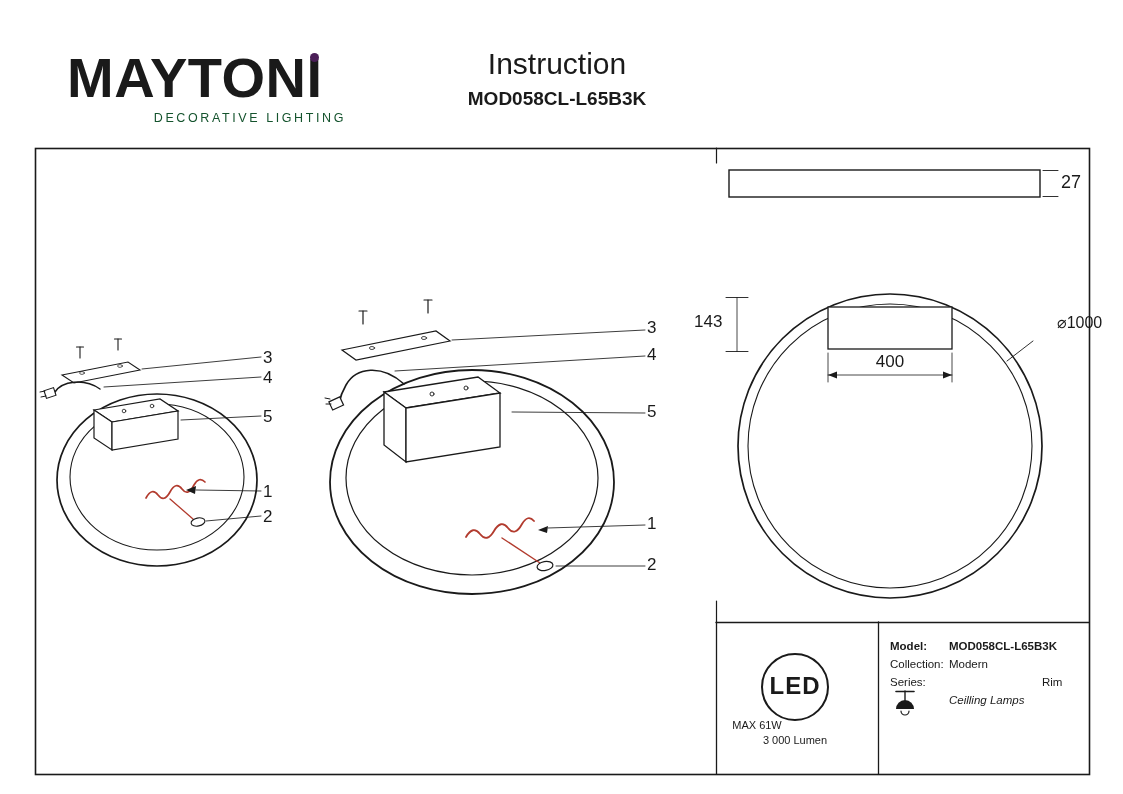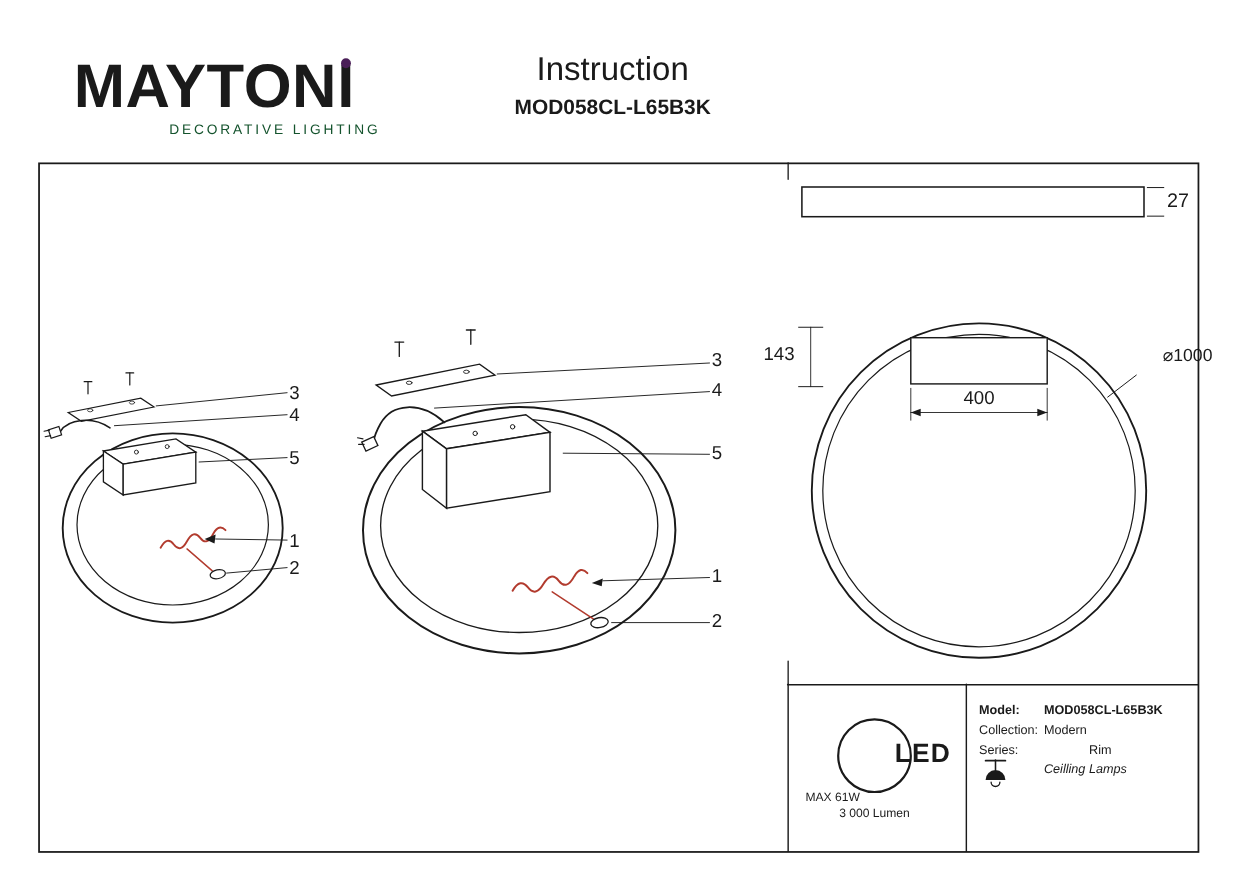--- a/index.html
+++ b/index.html
@@ -18,21 +18,21 @@
   .doc-model{font-size:19px;font-weight:700;margin-top:7px;}
   
   .dim{font-size:17px;}
   .dim35{left:1061px;top:172px;font-size:18px;}
   .dim143{left:694px;top:312px;width:38px;}
   .dim400{left:858px;top:352px;width:64px;text-align:center;}
   .dimdia{left:1025px;top:313px;font-size:16px;margin-left:32px;}
   
   .callout{font-size:17px;}
   
-  .ledword{left:762px;top:672px;width:66px;text-align:center;font-size:24px;font-weight:bold;letter-spacing:1px;padding-left:44px;}
+  .ledword{left:762px;top:672px;width:66px;text-align:center;font-size:24px;font-weight:bold;letter-spacing:1px;}
   .ledsub1{left:715px;top:719px;width:84px;text-align:center;font-size:11px;}
   .ledsub2{left:748px;top:734px;width:94px;text-align:center;font-size:11px;}
   .spec-label{font-size:11.5px;}
   .spec-value{font-size:11.5px;}
   .bold{font-weight:700;}
 </style>
 </head>
 <body>
 
 <svg class="abs" style="left:0;top:0;" width="1123" height="794" viewBox="0 0 1123 794">
@@ -184,14 +184,14 @@
 
 <div class="abs ledword">LED</div>
 <div class="abs ledsub1">MAX 61W</div>
 <div class="abs ledsub2">3 000 Lumen</div>
 
 <div class="abs spec-label" style="left:890px;top:640px;font-weight:bold;">Model:</div>
 <div class="abs spec-value bold" style="left:949px;top:640px;">MOD058CL-L65B3K</div>
 <div class="abs spec-label" style="left:890px;top:658px;">Collection:</div>
 <div class="abs spec-value" style="left:949px;top:658px;">Modern</div>
 <div class="abs spec-label" style="left:890px;top:676px;">Series:</div>
-<div class="abs spec-value" style="left:949px;top:676px;padding-left:41px;">Rim</div>
+<div class="abs spec-value" style="left:1001px;top:676px;padding-left:41px;">Rim</div>
 <div class="abs spec-value" style="left:949px;top:694px;font-style:italic;">Ceilling Lamps</div>
 
 </body></html>

